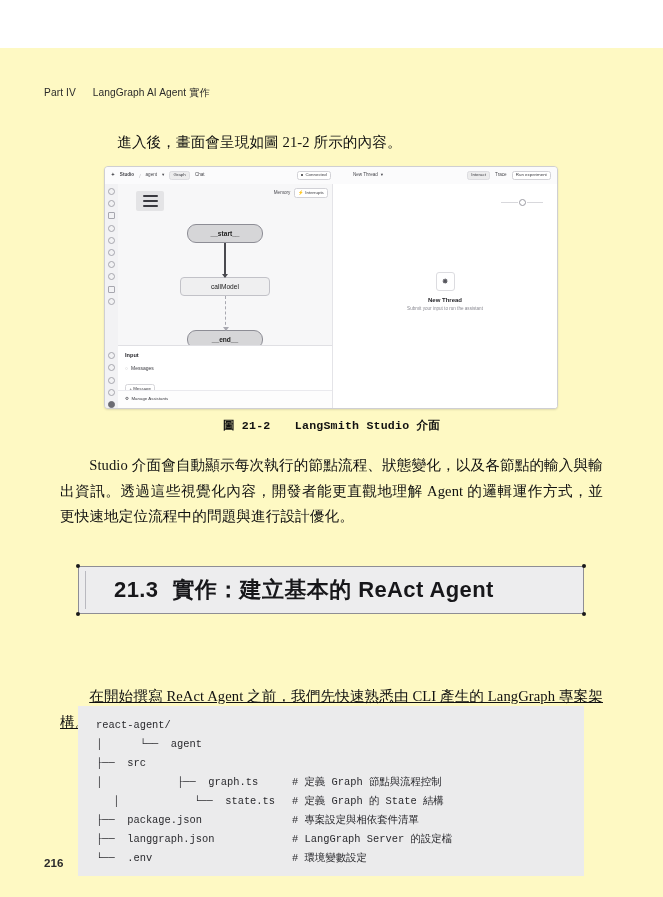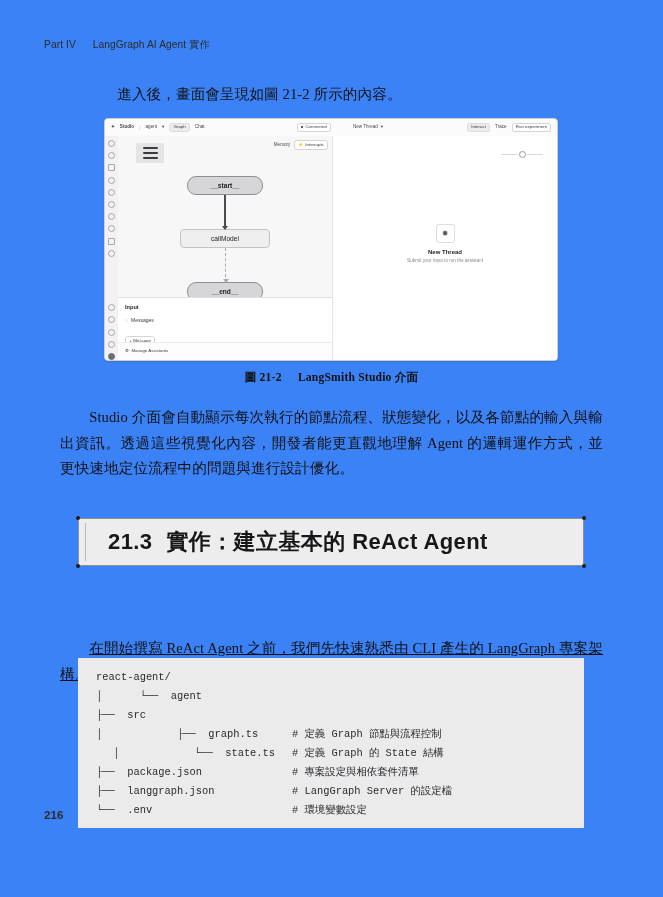--- a/index.html
+++ b/index.html
@@ -8,21 +8,22 @@
   }
   body {
     width: 663px; height: 897px;
     position: relative;
     font-family: "Liberation Serif", "DejaVu Serif", serif;
     color: #1a1a1a;
     overflow: hidden;
   }
   .page {
     position: absolute; inset: 0;
-    background: #3b82f6;
+    background: #fef9c3;
+    margin-top: 48px;
   }
 
   
   .runhead {
     position: absolute;
     left: 44px; top: 38px;
     font-family: "Liberation Sans", sans-serif;
     font-size: 10.2px;
     color: #2b2b2b;
     letter-spacing: .1px;
@@ -204,41 +205,41 @@
   .tp-slider .track { flex:1; height:.8px; background:#d8d8dc; }
   .tp-slider .knob {
     width:5px; height:5px; border-radius:50%;
     border:1px solid #9a9aa2; background:#fff; margin:0 1px;
   }
 
   
   .caption {
     position:absolute; left:0; right:0; top:370px;
     text-align:center;
-    font-family:Liberation Serif, serif;
+    font-family:Liberation Mono, monospace;
     font-size:11.6px; font-weight:bold; color:#111;
     letter-spacing:.2px;
   }
   .caption .cgap { display:inline-block; width:10px; }
 
   
   .sec-wrap {
     position:absolute; left:78px; top:518px; width: 506px; height: 48px;
   }
   .sec-box {
     position:absolute; inset:0;
     background:#ededee;
     border:1px solid #8e8e95;
     display:flex; align-items:center;
   }
   .sec-inner {
     position:absolute; left:6px; right:6px; top:4px; bottom:4px;
     border-left:1px solid #b9b9bf;
     display:flex; align-items:center;
-    padding-left:22px;
+    padding-left:28px;
   }
   .sec-text {
     font-family:"Liberation Sans", sans-serif;
     font-size:22px; font-weight:bold; color:#17171a;
     letter-spacing:.4px; white-space:nowrap;
   }
   .sec-text .sgap { display:inline-block; width:14px; }
   .sec-dot {
     position:absolute; width:4px; height:4px; border-radius:50%;
     background:#1a1a1a;

